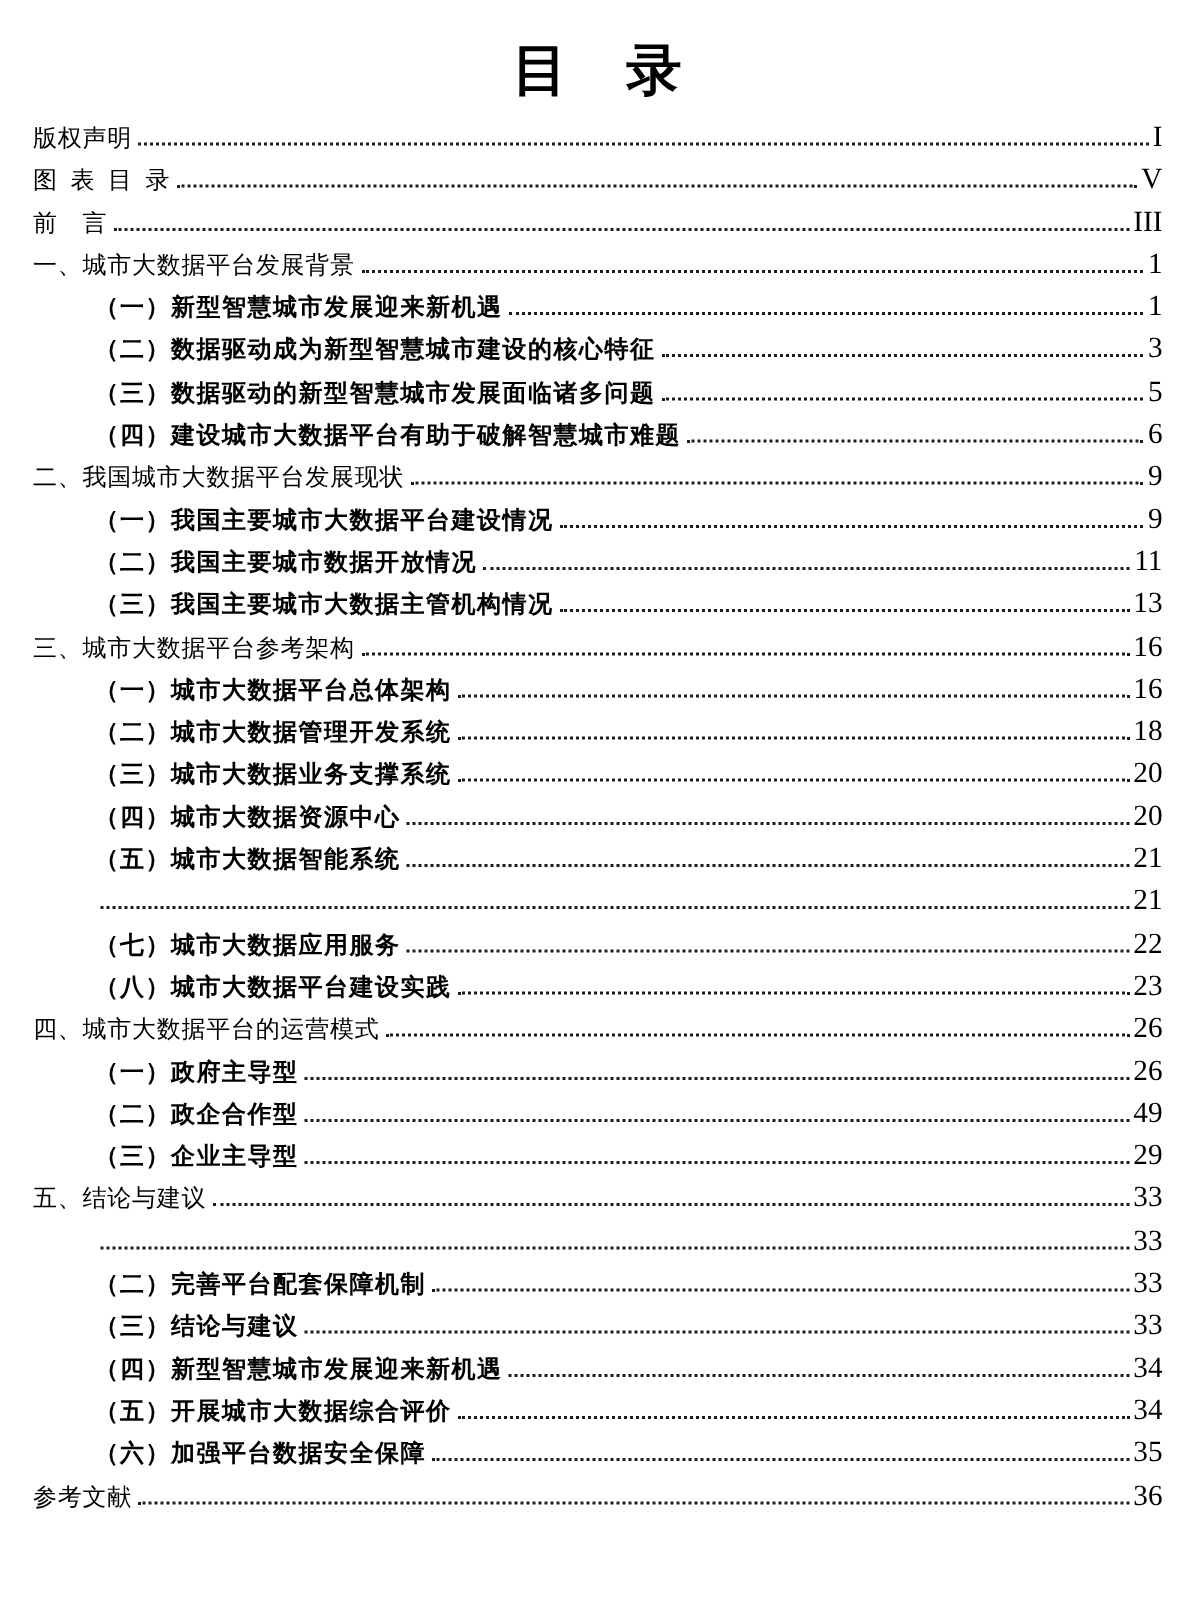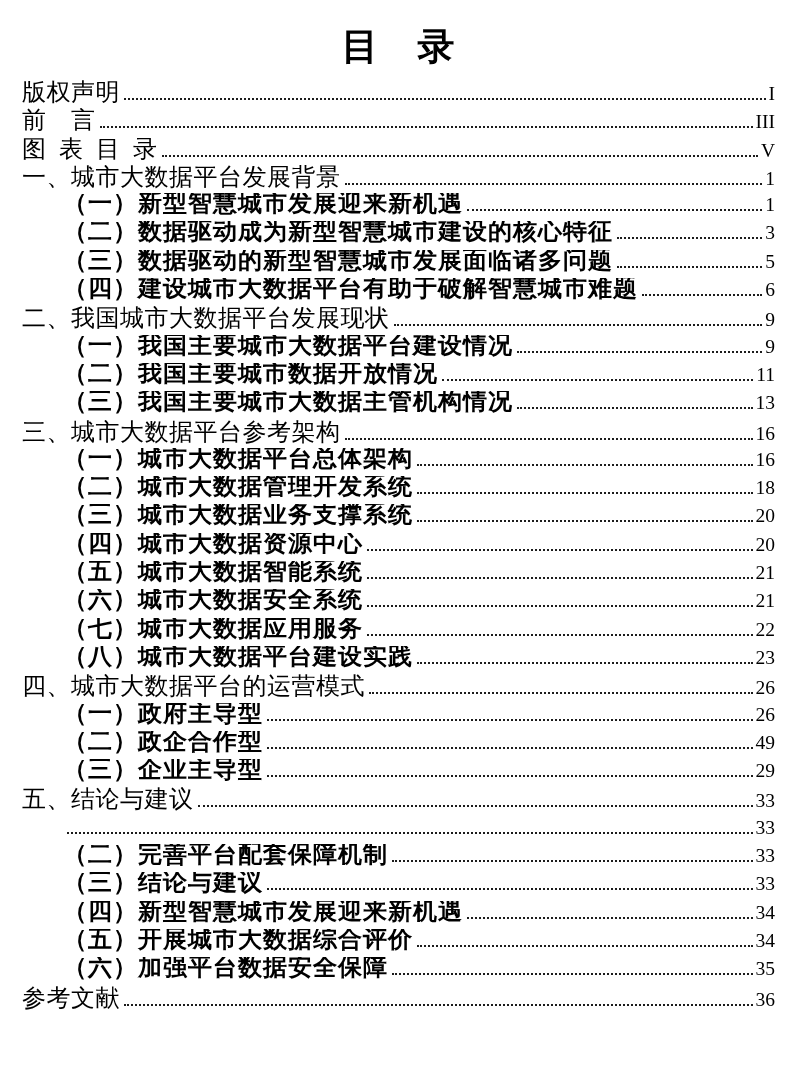--- a/index.html
+++ b/index.html
@@ -35,21 +35,21 @@
     display: flex;
     align-items: baseline;
     height: 28.3px;
     overflow: hidden;
     cursor: pointer;
     text-decoration: none;
     color: #000000;
   }
   .toc-label {
     white-space: nowrap;
-    font-size: 24px;
+    font-size: 16px;
     line-height: 24px;
   }
   .lvl0 .toc-label {
     font-family: "Liberation Sans", "DejaVu Sans", sans-serif;
     font-weight: 500;
     letter-spacing: 0.5px;
   }
   .lvl1 {
     padding-left: 41px;
   }
@@ -77,30 +77,30 @@
 
 <div class="page">
   <h1 class="doc-title">目　录</h1>
   <div class="toc" id="toc-list">
       <div class="toc-row lvl0">
     <span class="toc-label">版权声明</span>
     <span class="toc-dots"></span>
     <span class="toc-page">I</span>
   </div>
       <div class="toc-row lvl0">
+    <span class="toc-label">图 表 目 录</span>
+    <span class="toc-dots"></span>
+    <span class="toc-page">V</span>
+  </div>
+      <div class="toc-row lvl0">
     <span class="toc-label">前　言</span>
     <span class="toc-dots"></span>
     <span class="toc-page">III</span>
   </div>
       <div class="toc-row lvl0">
-    <span class="toc-label">图 表 目 录</span>
-    <span class="toc-dots"></span>
-    <span class="toc-page">V</span>
-  </div>
-      <div class="toc-row lvl0">
     <span class="toc-label">一、城市大数据平台发展背景</span>
     <span class="toc-dots"></span>
     <span class="toc-page">1</span>
   </div>
       <div class="toc-row lvl1">
     <span class="toc-label">（一）新型智慧城市发展迎来新机遇</span>
     <span class="toc-dots"></span>
     <span class="toc-page">1</span>
   </div>
       <div class="toc-row lvl1">
@@ -162,21 +162,20 @@
     <span class="toc-label">（四）城市大数据资源中心</span>
     <span class="toc-dots"></span>
     <span class="toc-page">20</span>
   </div>
       <div class="toc-row lvl1">
     <span class="toc-label">（五）城市大数据智能系统</span>
     <span class="toc-dots"></span>
     <span class="toc-page">21</span>
   </div>
       <div class="toc-row lvl1">
-    <span class="toc-label">（六）城市大数据安全系统</span>
     <span class="toc-dots"></span>
     <span class="toc-page">21</span>
   </div>
       <div class="toc-row lvl1">
     <span class="toc-label">（七）城市大数据应用服务</span>
     <span class="toc-dots"></span>
     <span class="toc-page">22</span>
   </div>
       <div class="toc-row lvl1">
     <span class="toc-label">（八）城市大数据平台建设实践</span>

